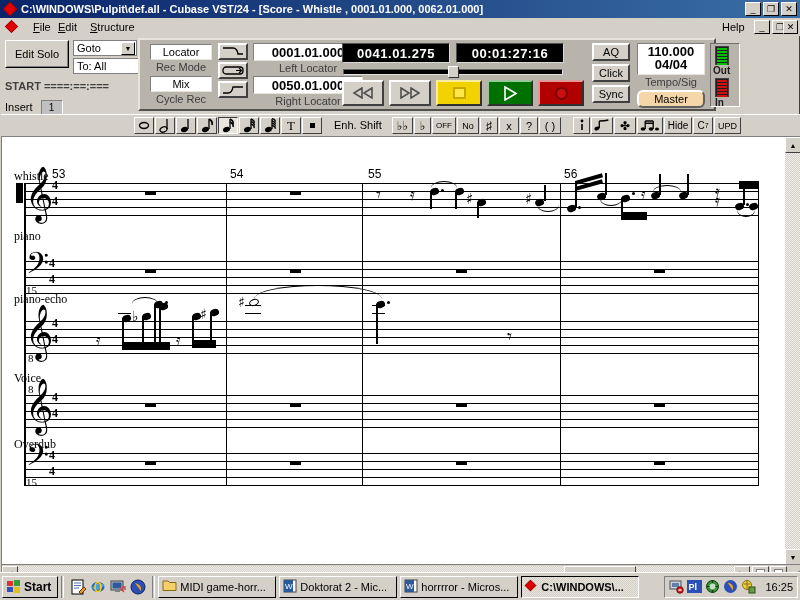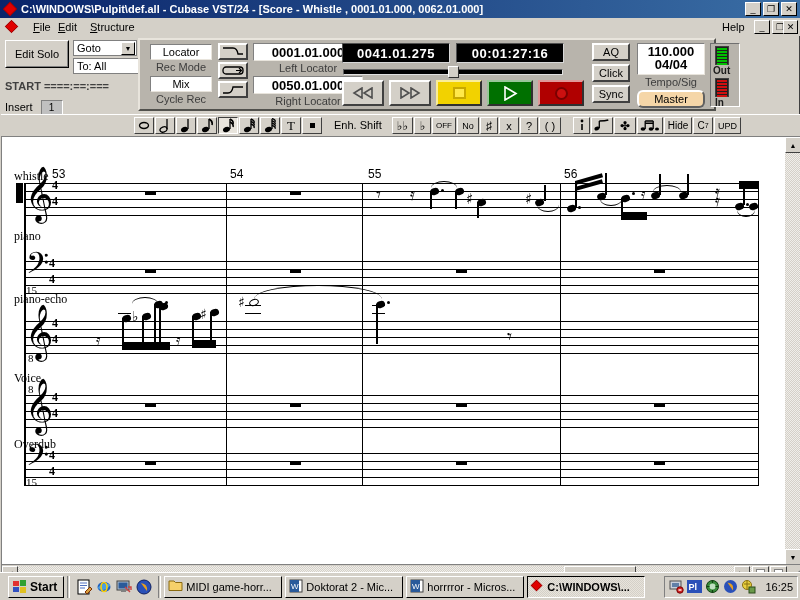--- a/index.html
+++ b/index.html
@@ -240,21 +240,21 @@
   .beam { position:absolute; height:3.5px; background:#000; }
   .ledger { position:absolute; height:1px; background:#000; }
   .tie { position:absolute; border-top:1.6px solid #000; border-radius:50%/100% 100% 0 0;
      height:7px; border-left:none; border-right:none; border-bottom:none; }
   .tie.down { border-top:none; border-bottom:1.6px solid #000; border-radius:50%/0 0 100% 100%; }
 
   
   .taskbar {
     position:absolute; left:0; bottom:0; width:800px; height:28px;
     background:#d4d0c8; border-top:1px solid #fff;
-    display:flex; align-items:center;padding-left:6px;
+    display:flex; align-items:center;
   }
   .start-btn {
     margin-left:2px; height:22px; padding:0 6px 0 3px;
     background:#d4d0c8;
     border-top:1px solid #fff; border-left:1px solid #fff;
     border-right:1px solid #000; border-bottom:1px solid #000;
     display:flex; align-items:center; gap:3px;
     font-size:12px; font-weight:bold; color:#000;
   }
   .tb-sep { width:3px; height:22px; margin:0 3px;

